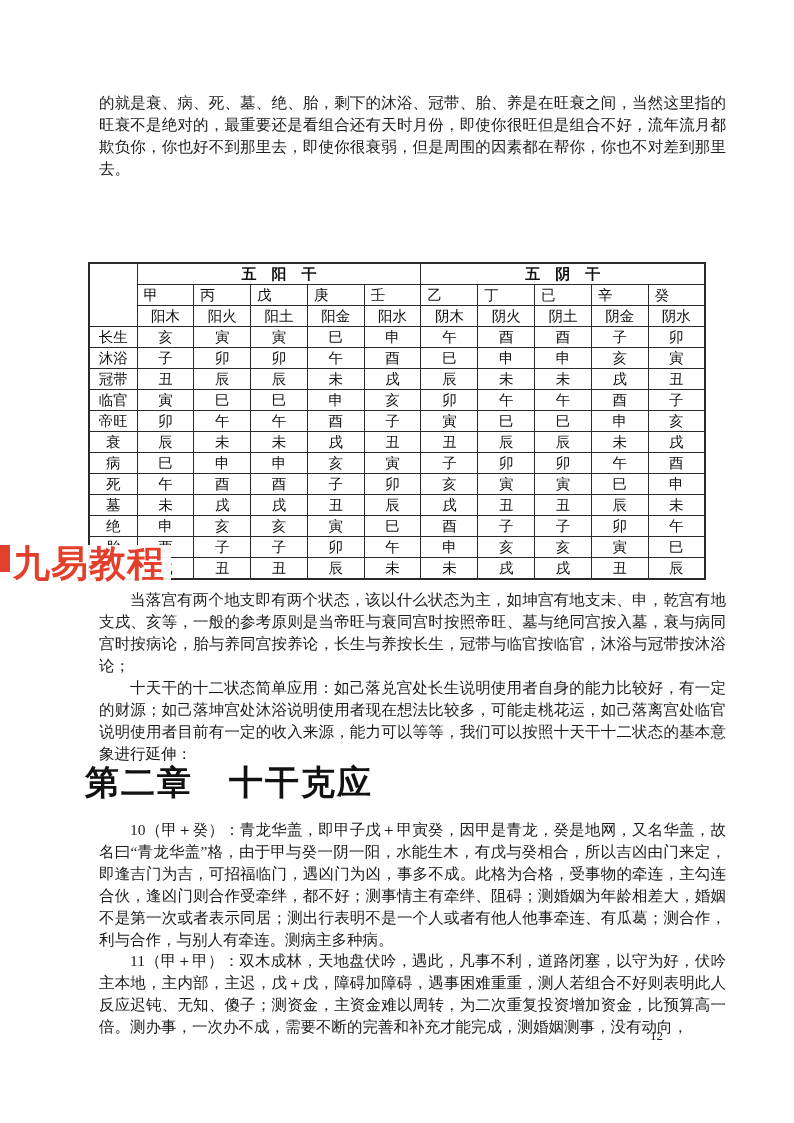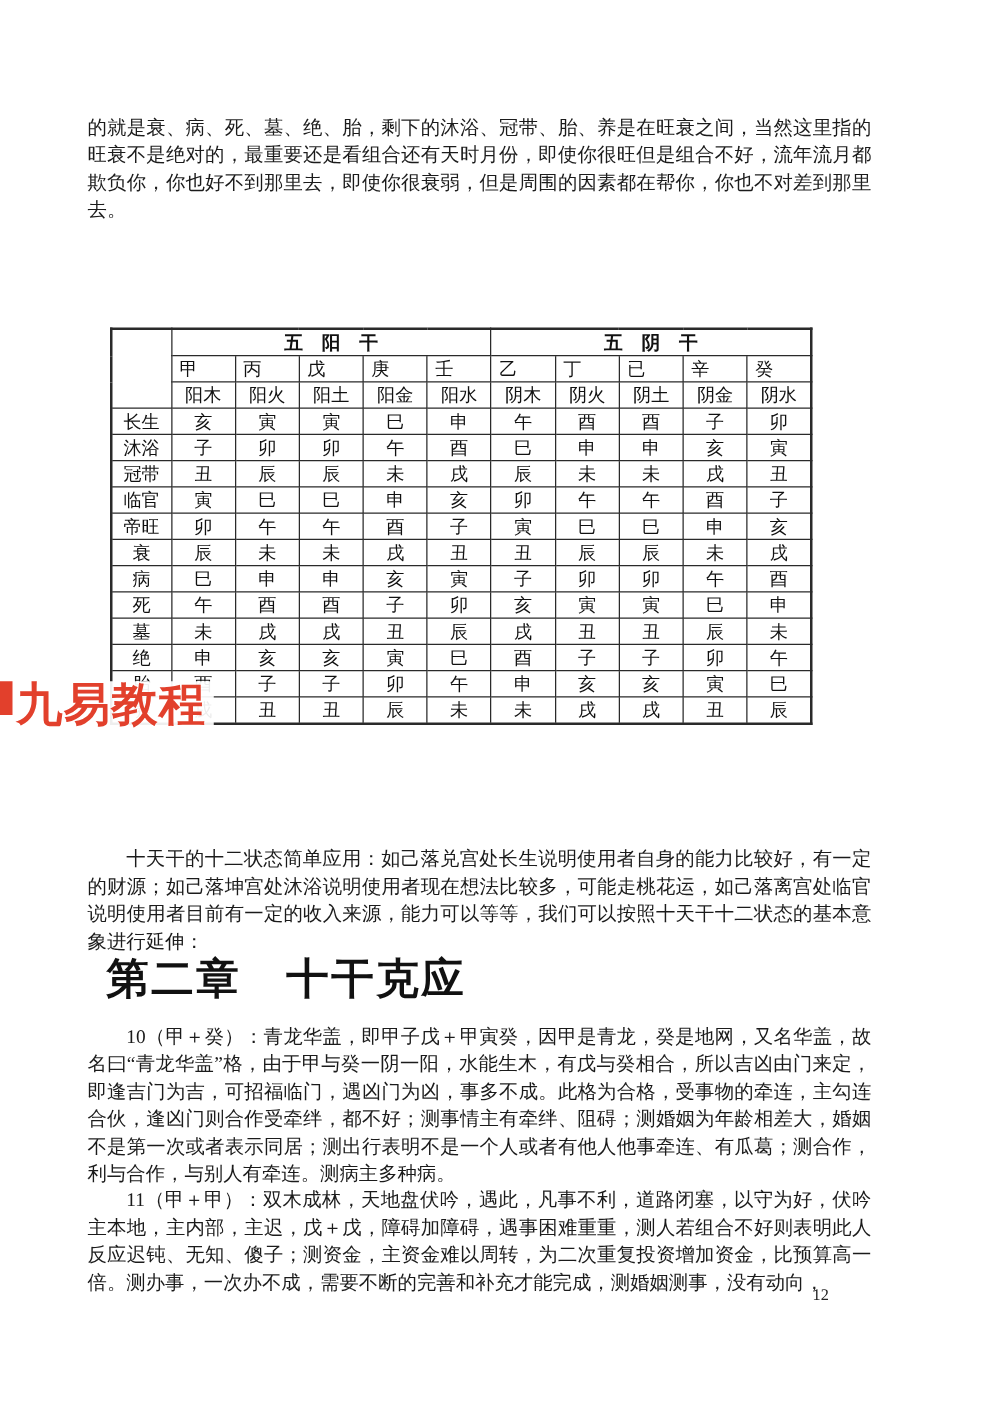--- a/index.html
+++ b/index.html
@@ -1,29 +1,29 @@
 <!DOCTYPE html>
 <html><head>
 <meta charset="utf-8">
 <style>
   html,body{margin:0;padding:0;background:#ffffff;}
   .page{position:relative;width:794px;height:1123px;background:#ffffff;overflow:hidden;
         font-family:"Liberation Serif","DejaVu Serif",serif;color:#1b1b1b;}
   .promo{position:absolute;top:8px;left:0;width:794px;text-align:center;
          font-size:13px;letter-spacing:0.5px;color:#a9423a;}
-  .para{position:absolute;left:70px;width:627px;font-size:15.5px;line-height:21.9px;
+  .para{position:absolute;left:99px;width:627px;font-size:15.5px;line-height:21.9px;
         text-align:justify;text-justify:inter-ideograph;color:#1b1b1b;}
   .indent{text-indent:2em;}
   .p1{top:92px;}
   .p2{top:184px;}
   .p3{top:589px;}
   .p4{top:677px;}
   .p10{top:819px;}
   .p11{top:950px;}
-  table.states{position:absolute;left:88px;top:262px;width:562px;border-collapse:collapse;
+  table.states{position:absolute;left:88px;top:262px;width:618px;border-collapse:collapse;
         table-layout:fixed;font-size:14.5px;color:#111;border:2px solid #2a2a2a;}
   table.states td,table.states th{border:1px solid #2a2a2a;height:20px;padding:0 2px;
         text-align:center;font-weight:normal;white-space:nowrap;overflow:hidden;}
   table.states th.group{font-weight:bold;font-size:15px;}
   table.states th.stem{text-align:left;padding-left:6px;}
   table.states th.state{font-weight:normal;}
   .watermark{position:absolute;left:0;top:545px;height:42px;display:flex;align-items:flex-start;
         background:rgba(255,255,255,0.92);padding-right:6px;z-index:5;}
   .wm-bar{display:inline-block;width:10px;height:27px;background:#e2402c;margin-right:3px;}
   .wm-text{font-family:"Liberation Sans","DejaVu Sans",sans-serif;font-weight:900;
@@ -244,20 +244,21 @@
           <td>辰</td>
         </tr>
       </tbody>
     </table>
 
   <div class="watermark">
     <span class="wm-bar"></span>
     <span class="wm-text">九易教程</span>
   </div>
 
+  <div class="para indent p3">当落宫有两个地支即有两个状态，该以什么状态为主，如坤宫有地支未、申，乾宫有地支戌、亥等，一般的参考原则是当帝旺与衰同宫时按照帝旺、墓与绝同宫按入墓，衰与病同宫时按病论，胎与养同宫按养论，长生与养按长生，冠带与临官按临官，沐浴与冠带按沐浴论；</div>
 
   <div class="para indent p4">十天干的十二状态简单应用：如己落兑宫处长生说明使用者自身的能力比较好，有一定的财源；如己落坤宫处沐浴说明使用者现在想法比较多，可能走桃花运，如己落离宫处临官说明使用者目前有一定的收入来源，能力可以等等，我们可以按照十天干十二状态的基本意象进行延伸：</div>
 
   <div class="chapter">第二章　十干克应</div>
 
   <div class="para indent p10">10（甲＋癸）：青龙华盖，即甲子戊＋甲寅癸，因甲是青龙，癸是地网，又名华盖，故名曰“青龙华盖”格，由于甲与癸一阴一阳，水能生木，有戊与癸相合，所以吉凶由门来定，即逢吉门为吉，可招福临门，遇凶门为凶，事多不成。此格为合格，受事物的牵连，主勾连合伙，逢凶门则合作受牵绊，都不好；测事情主有牵绊、阻碍；测婚姻为年龄相差大，婚姻不是第一次或者表示同居；测出行表明不是一个人或者有他人他事牵连、有瓜葛；测合作，利与合作，与别人有牵连。测病主多种病。</div>
 
   <div class="para indent p11">11（甲＋甲）：双木成林，天地盘伏吟，遇此，凡事不利，道路闭塞，以守为好，伏吟主本地，主内部，主迟，戊＋戊，障碍加障碍，遇事困难重重，测人若组合不好则表明此人反应迟钝、无知、傻子；测资金，主资金难以周转，为二次重复投资增加资金，比预算高一倍。测办事，一次办不成，需要不断的完善和补充才能完成，测婚姻测事，没有动向，</div>
 
   <div class="pageno">12</div>

